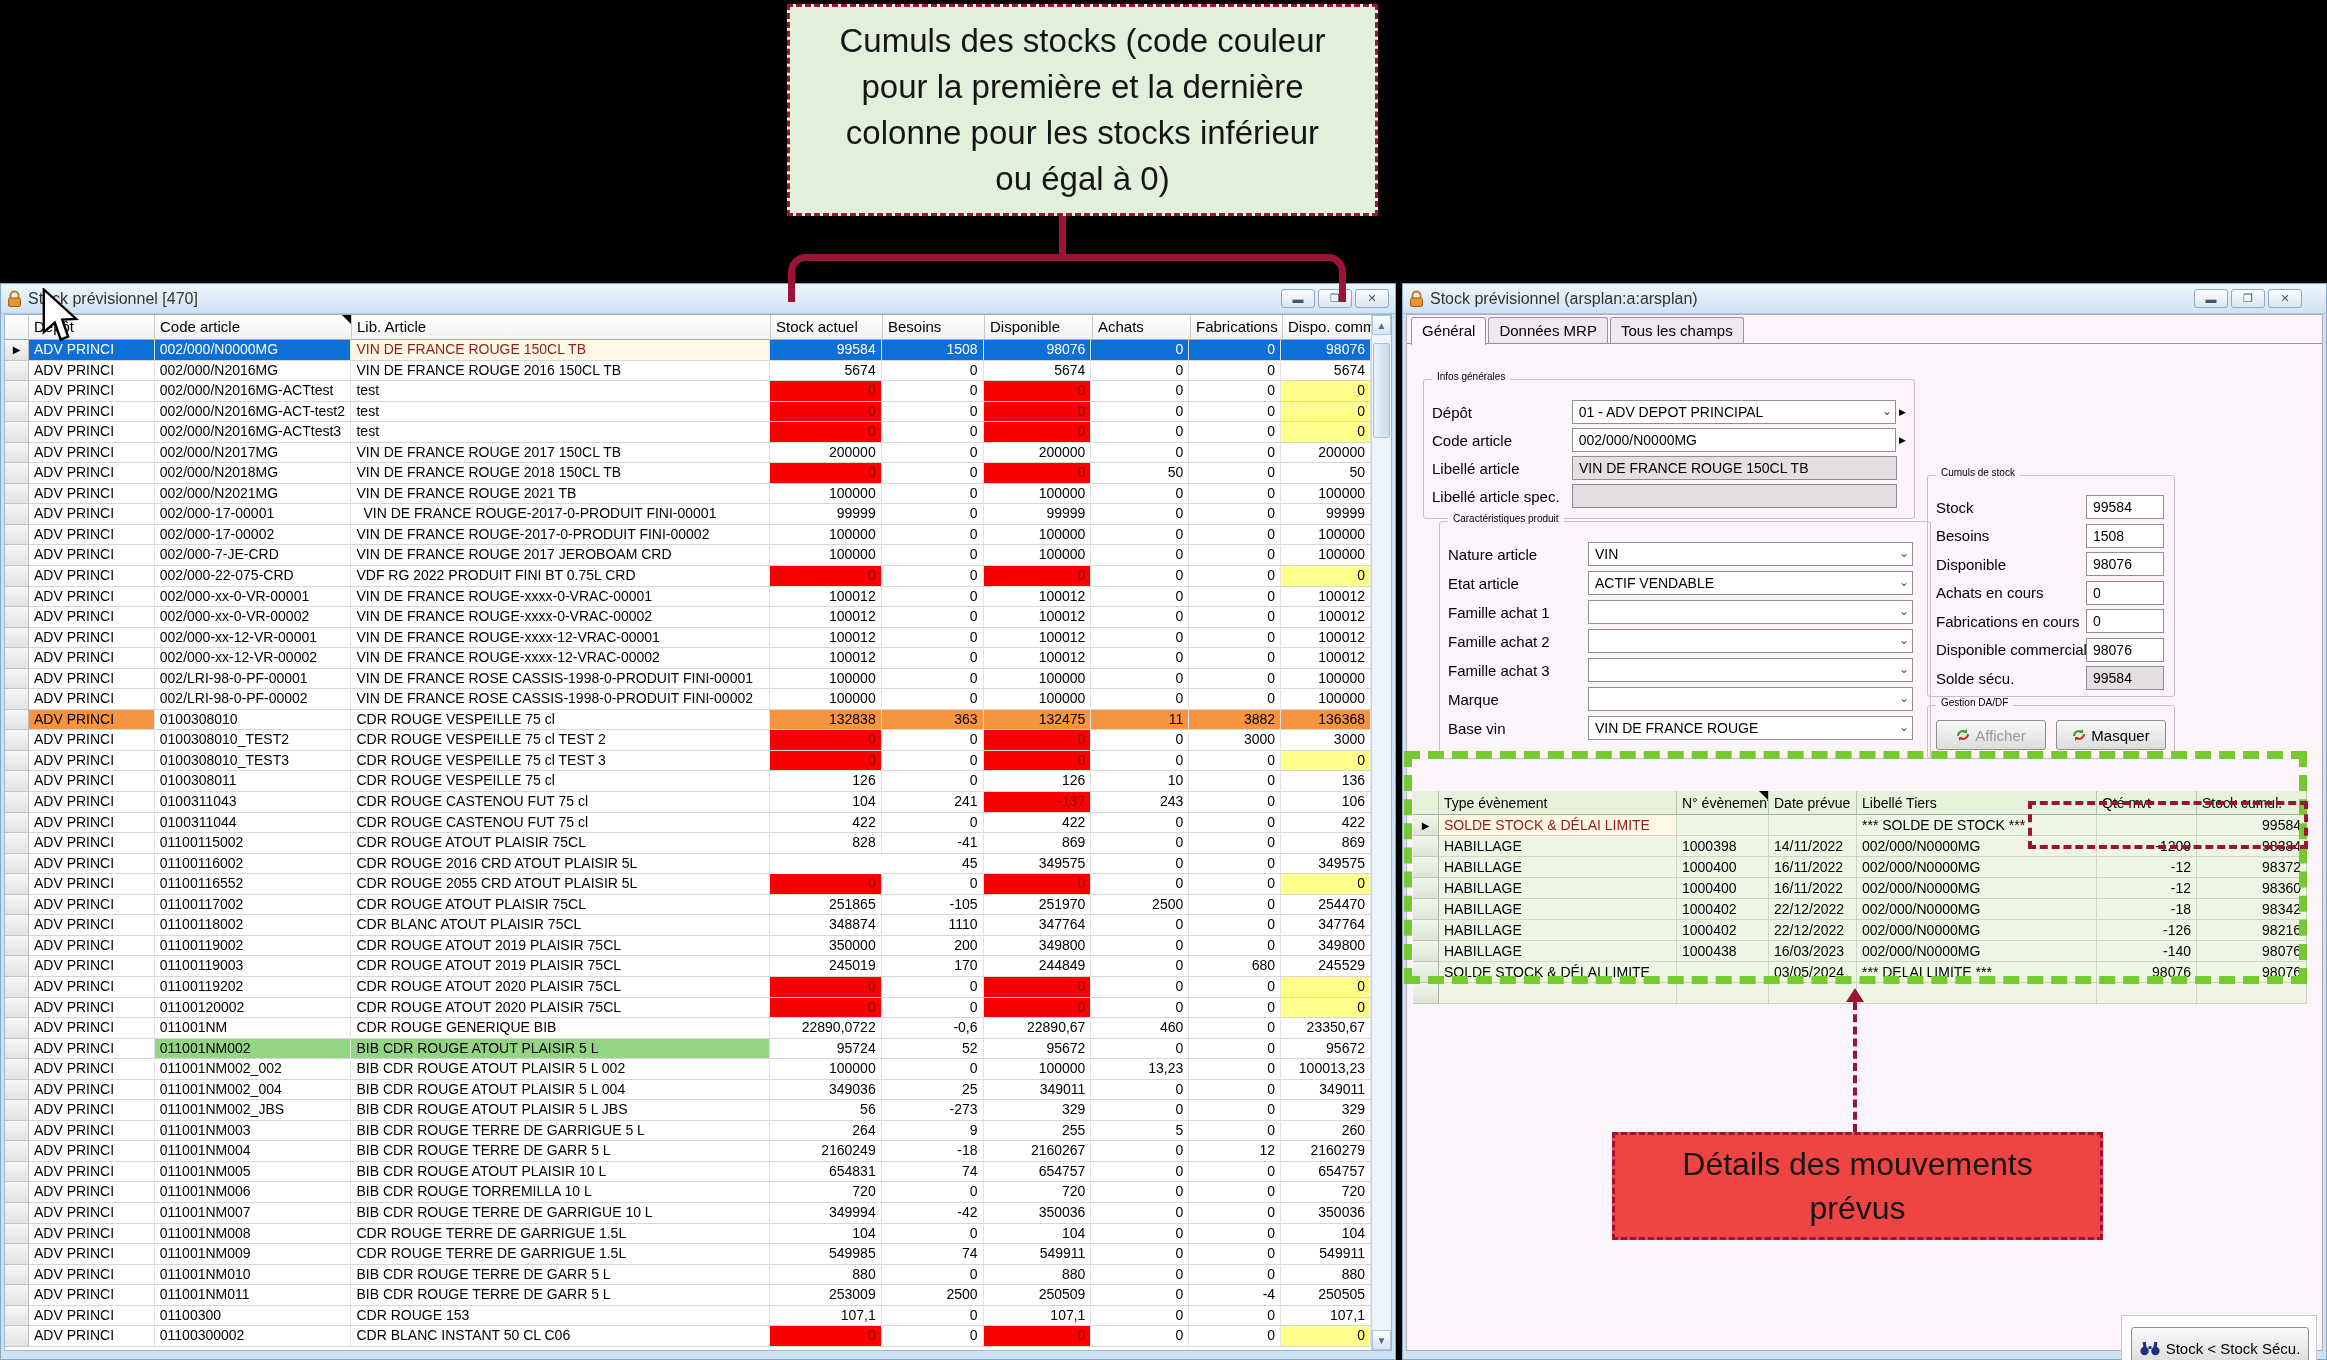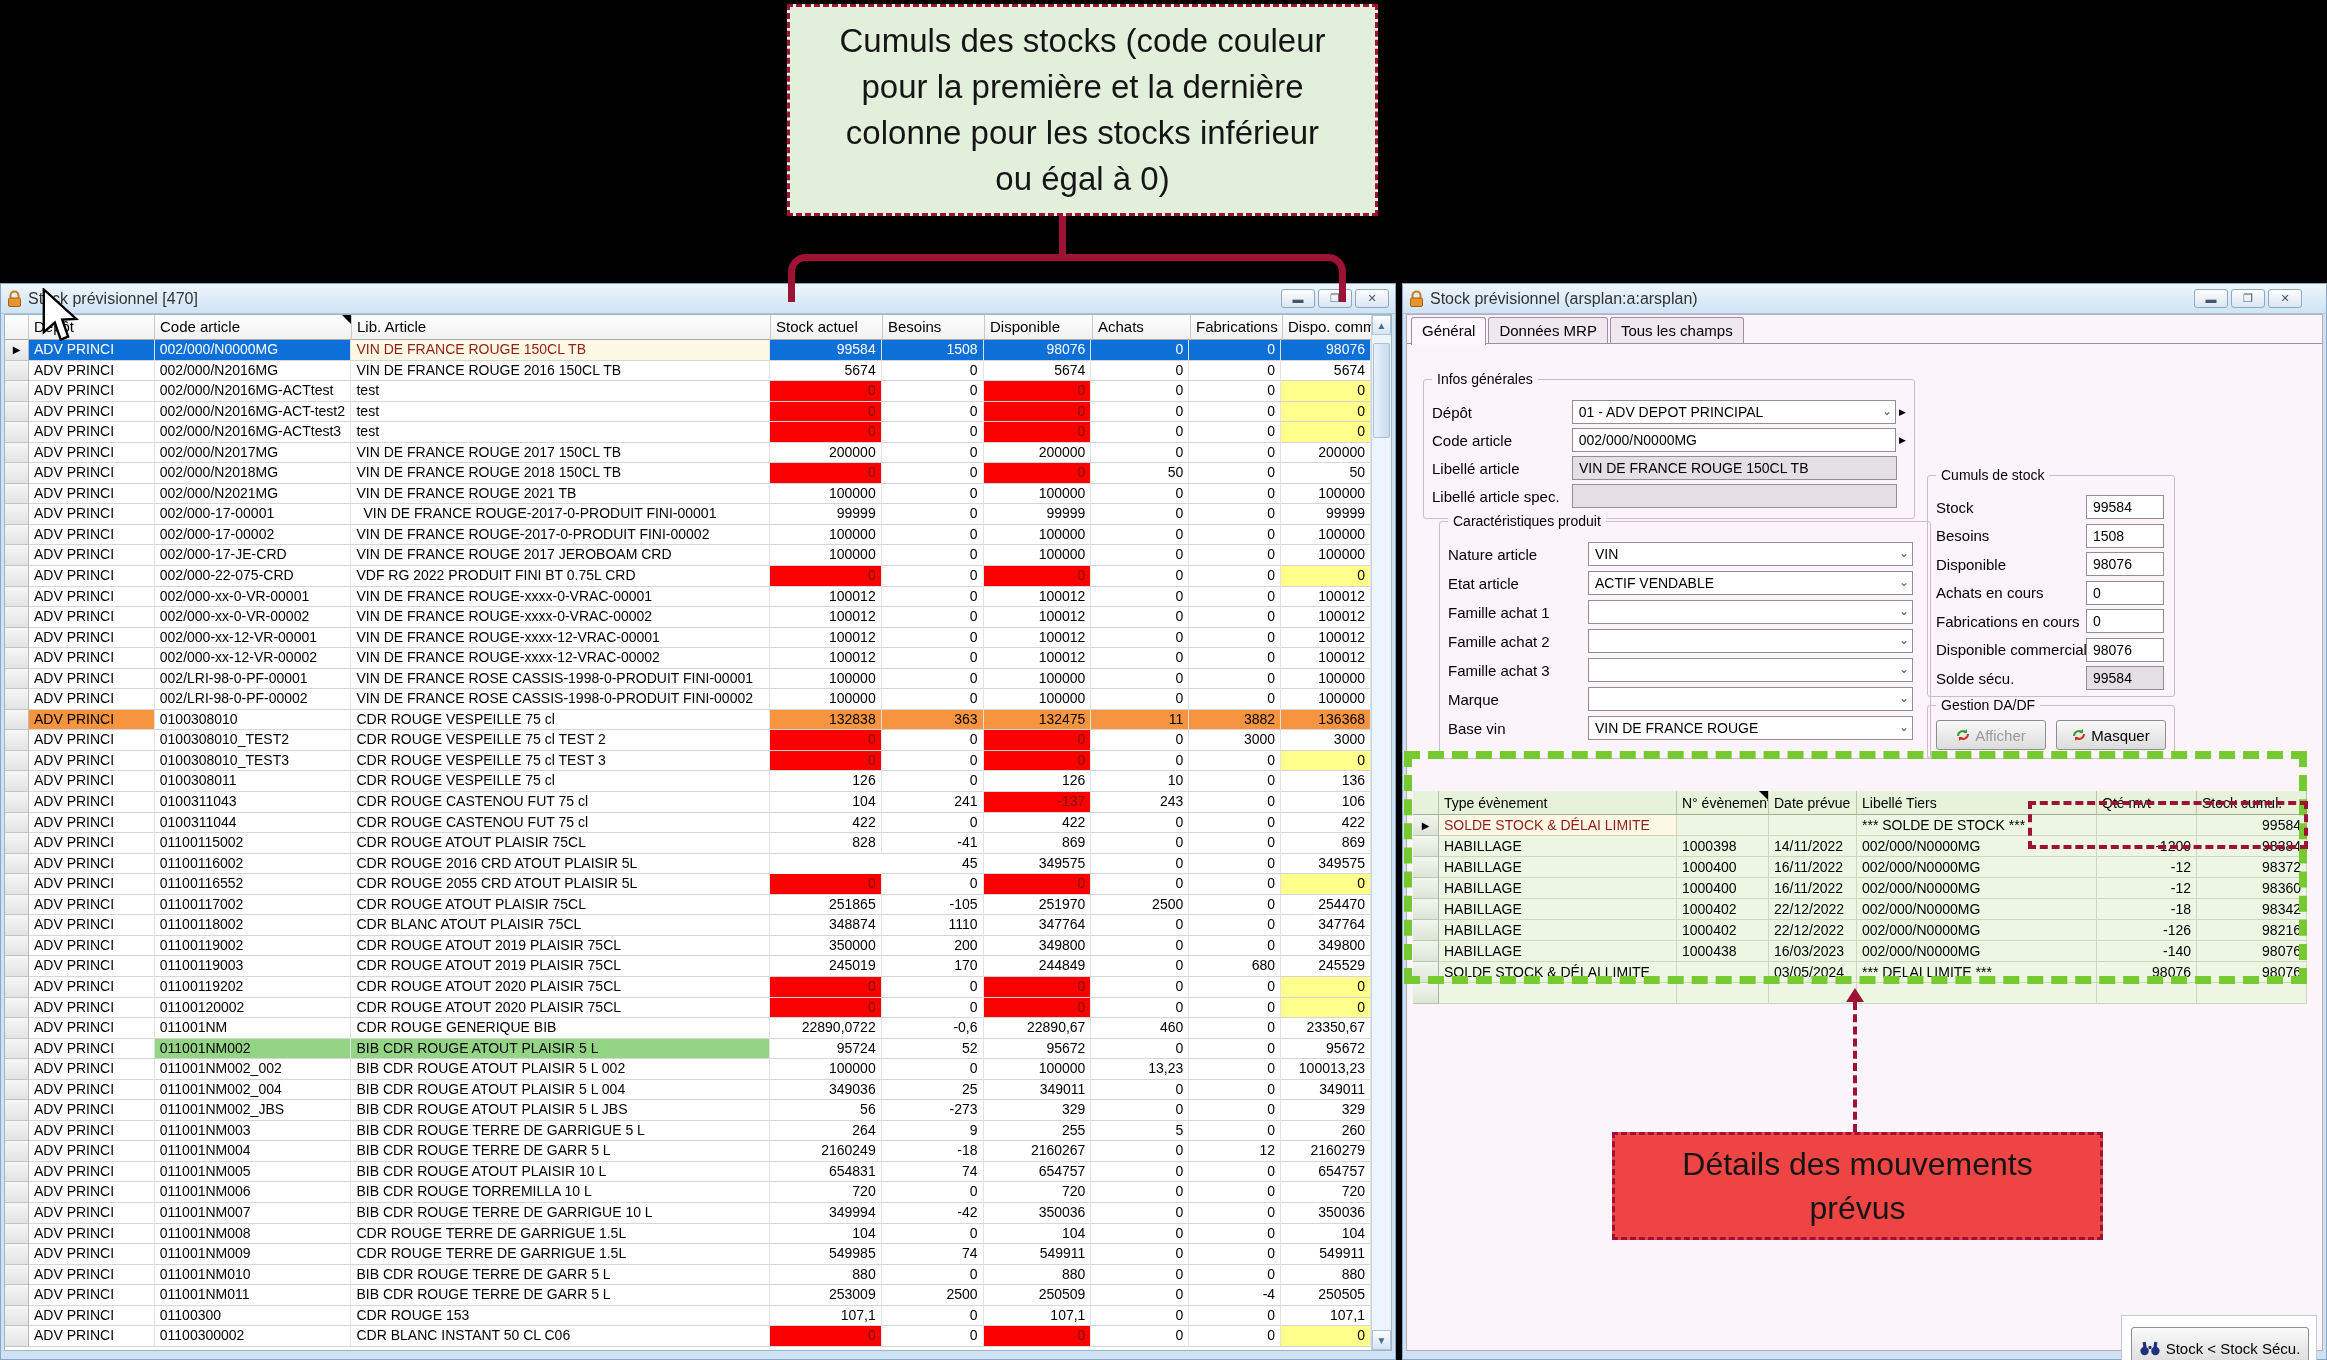--- a/index.html
+++ b/index.html
@@ -44,21 +44,21 @@
             border:1px solid #a8c0d8; border-radius:2px; }
 
   
   .rw-client { position:absolute; left:3px; right:3px; top:30px; bottom:8px; background:#fbf4fb; border:1px solid #b9a9b9; }
   .tabs { position:absolute; left:4px; top:2px; display:flex; height:26px; }
   .tab { font-size:15px; padding:4px 10px 0 10px; border:1px solid #9a8fa0; border-bottom:none;
          border-radius:3px 3px 0 0; background:#efe9ef; margin-right:2px; color:#000; }
   .tab.active { background:#fdf6fd; position:relative; z-index:2; height:28px; }
   .tabline { position:absolute; left:0; right:0; top:28px; border-top:1px solid #9a8fa0; }
   .grp { position:absolute; border:1px solid #cbbccb; border-radius:3px; }
-  .grp > .glabel { position:absolute; top:-9px; left:8px; background:#fbf4fb; padding:0 5px; font-size:14px; color:#000; white-space:nowrap; }
+  .grp > .glabel { position:absolute; top:-9px; left:8px; background:#fbf4fb; padding:0 5px; font-size:10px; color:#000; white-space:nowrap; }
   .frow { display:flex; align-items:center; margin:0 8px 3px 8px; }
   .flabel { font-size:15px; color:#000; white-space:nowrap; }
   .fbox { position:relative; height:24px; background:#fff; border:1px solid #8f8f8f; font-size:14px;
           padding:3px 16px 0 6px; white-space:nowrap; overflow:hidden; }
   .fbox.ro { background:#e3dfe3; }
   .combo-arrow { position:absolute; right:3px; top:3px; font-size:12px; color:#555; }
   .detail { font-size:9px; color:#000; margin-left:3px; }
 
   
   .evbar { position:absolute; height:22px; background:linear-gradient(#dfeaf6,#c8daec); border:1px solid #a9bcd2;
@@ -243,21 +243,21 @@
             <div class="tcell num" style="width: 112px;">100000</div>
             <div class="tcell num" style="width: 102px;">0</div>
             <div class="tcell num" style="width: 108px;">100000</div>
             <div class="tcell num" style="width: 98px;">0</div>
             <div class="tcell num" style="width: 92px;">0</div>
             <div class="tcell num" style="width: 90px;">100000</div>
           </div>
           <div class="trow">
             <div class="rowsel" style="width: 24px;"></div>
             <div class="tcell " style="width: 126px;">ADV PRINCI</div>
-            <div class="tcell " style="width: 197px;">002/000-17-JE-CRD</div>
+            <div class="tcell " style="width: 197px;">002/000-7-JE-CRD</div>
             <div class="tcell " style="width: 419px;">VIN DE FRANCE ROUGE 2017 JEROBOAM CRD</div>
             <div class="tcell num" style="width: 112px;">100000</div>
             <div class="tcell num" style="width: 102px;">0</div>
             <div class="tcell num" style="width: 108px;">100000</div>
             <div class="tcell num" style="width: 98px;">0</div>
             <div class="tcell num" style="width: 92px;">0</div>
             <div class="tcell num" style="width: 90px;">100000</div>
           </div>
           <div class="trow">
             <div class="rowsel" style="width: 24px;"></div>

